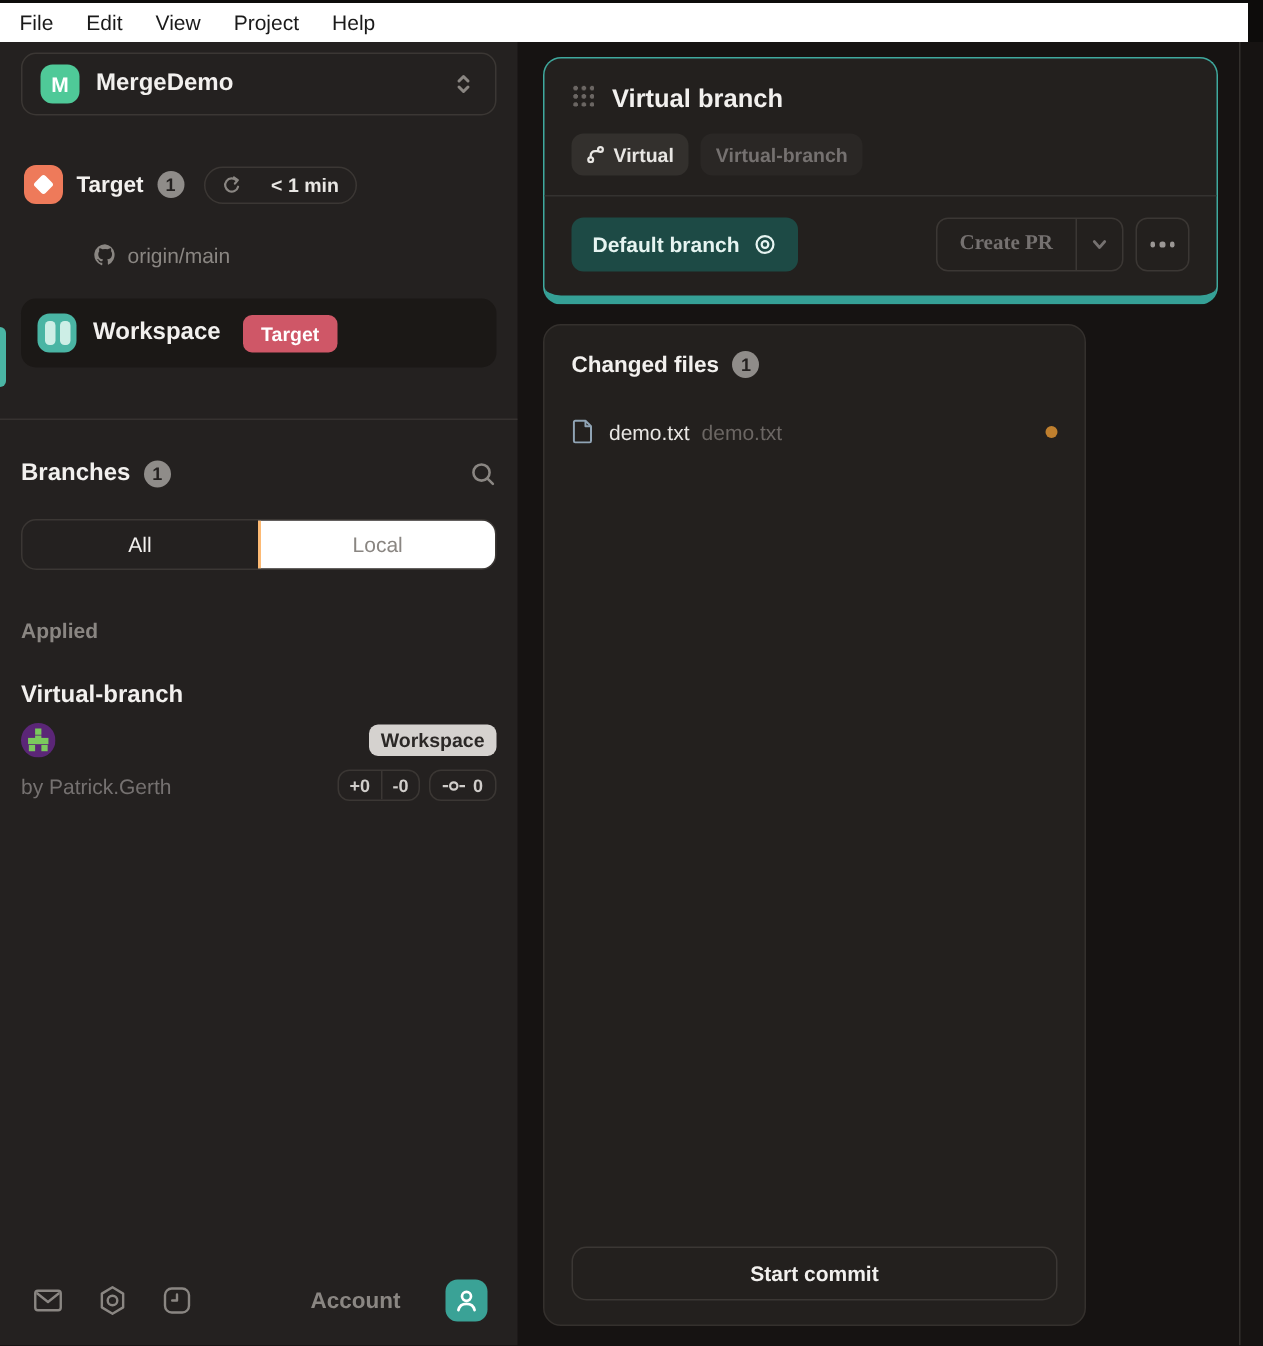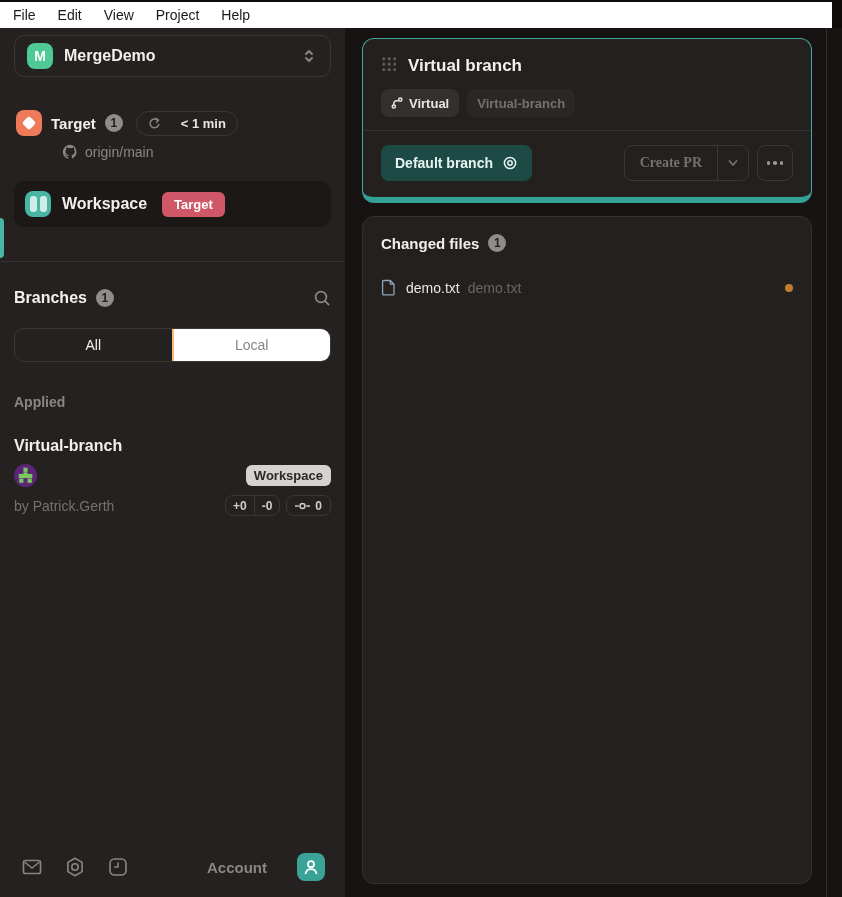--- a/index.html
+++ b/index.html
@@ -30,21 +30,21 @@
   .target-row { margin-top:33px; display:flex; align-items:center; gap:9px; padding-left:2px; }
   .target-icon { background:#ee7a5a; width:26px; height:26px; border-radius:8px; position:relative; }
   .diamond { position:absolute; left:8px; top:8px; width:10px; height:10px; background:#fff; transform:rotate(45deg); border-radius:2px; }
   .target-label { font-size:15px; font-weight:bold; }
   .count-badge { width:18px; height:18px; border-radius:50%; background:#8f8c89; color:#242120;
                  font-size:12px; font-weight:bold; display:flex; align-items:center; justify-content:center; }
   .fresh-pill { margin-left:4px; border:1px solid #3b3734; border-radius:99px; height:25px; padding:0 11px;
                 display:flex; align-items:center; gap:20px; cursor:pointer; }
   .fresh-pill span { font-size:13px; font-weight:bold; color:#e8e6e3; }
 
-  .remote-row { margin-top:8px; padding-left:48px; display:flex; align-items:center; gap:7px; }
+  .remote-row { margin-top:26px; padding-left:48px; display:flex; align-items:center; gap:7px; }
   .remote-row span { font-size:14px; color:#8a8682; }
 
   .workspace-row { margin-top:21px; height:46px; background:#1b1816; border-radius:10px; display:flex;
                    align-items:center; gap:11px; padding:0 11px; cursor:pointer; }
   .ws-icon { background:#4ab5a4; display:flex; align-items:center; justify-content:center; gap:3px; }
   .ws-bar { width:7px; height:16px; border-radius:3px; background:#cdeee6; }
   .ws-label { font-size:16px; font-weight:bold; flex:0 0 auto; }
   .update-btn { margin-left:4px; background:#cf5767; border:none; color:#fff; font-family:inherit;
                 font-weight:bold; font-size:13px; border-radius:6px; padding:5px 12px; cursor:pointer; }
   .active-indicator { position:absolute; left:0; top:190px; width:4px; height:40px; background:#4ab5a4;
@@ -104,21 +104,21 @@
                         align-items:center; gap:9px; cursor:pointer; }
   .create-pr { margin-left:auto; display:flex; border:1px solid #3b3734; border-radius:8px; height:36px; overflow:hidden;font-family:Liberation Serif, serif; }
   .create-pr-main { background:none; border:none; color:#757170; font-family:inherit; font-size:14px;
                     font-weight:bold; padding:0 15px; cursor:pointer; }
   .create-pr-arrow { background:none; border:none; border-left:1px solid #3b3734; width:31px; cursor:pointer;
                      display:flex; align-items:center; justify-content:center; }
   .more-btn { margin-left:8px; width:36px; height:36px; border:1px solid #3b3734; border-radius:8px;
               background:none; cursor:pointer; display:flex; align-items:center; justify-content:center; gap:3px; }
   .more-btn i { width:3.5px; height:3.5px; border-radius:50%; background:#9b9795; }
 
-  .files-card { margin-top:13px; width:450px; height:668px; background:#23201e; border:1px solid #34302d;
+  .files-card { margin-top:13px; width:362px; height:668px; background:#23201e; border:1px solid #34302d;
                 border-radius:12px; position:relative; }
   .files-head { padding:17px 18px 8px 18px; display:flex; align-items:center; gap:9px; }
   .files-title { font-size:15px; font-weight:bold; }
   .file-row { margin-top:13px; padding:6px 18px; display:flex; align-items:center; gap:10px; cursor:pointer; }
   .file-name { font-size:14px; color:#e8e6e3; }
   .file-path { font-size:14px; color:#6b6663; margin-left:-2px; }
   .mod-dot { margin-left:auto; width:8px; height:8px; border-radius:50%; background:#bf7f2e; }
   .start-commit-btn { position:absolute; left:18px; right:18px; bottom:16px; height:36px; background:none;
                       border:1px solid #3b3734; border-radius:10px; color:#f2f0ee; font-family:inherit;
                       font-size:14px; font-weight:bold; cursor:pointer; }
@@ -348,18 +348,19 @@
         <span style="display:flex;">
           <svg width="15" height="17" viewBox="0 0 15 17" fill="none" stroke="#90a4b5" stroke-width="1.3" stroke-linejoin="round">
             <path d="M2.5 1.5h6.8l3.7 3.7v9.8a.9.9 0 0 1-.9.9H2.5a.9.9 0 0 1-.9-.9V2.4a.9.9 0 0 1 .9-.9z"></path>
             <polyline points="9.3,1.5 9.3,5.2 13,5.2"></polyline>
           </svg>
         </span>
         <span class="file-name">demo.txt</span>
         <span class="file-path">demo.txt</span>
         <span class="mod-dot"></span>
       </div>
+      <button class="start-commit-btn">Start commit</button>
     </div>
 
   </div>
 
   <div class="right-edge-line"></div>
 </div>
 
 </body></html>

